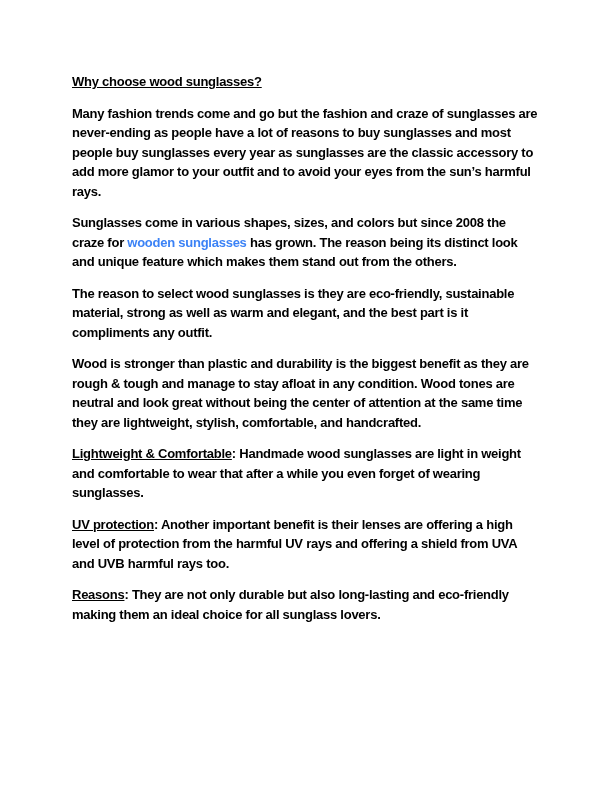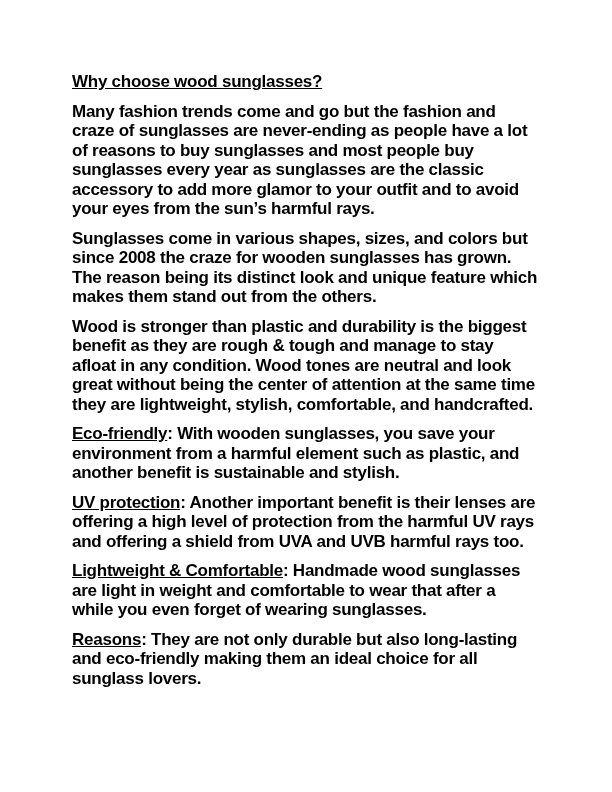--- a/index.html
+++ b/index.html
@@ -1,35 +1,35 @@
 <!DOCTYPE html>
 <html><head>
   <meta charset="utf-8">
   <style>
     html, body { margin: 0; padding: 0; background: #ffffff; }
     body { width: 612px; height: 792px; position: relative; overflow: hidden; }
     .page {
       position: absolute; left: 72px; top: 72px; width: 468px;
-      font-family: "Liberation Sans", sans-serif; font-size: 17px;
+      font-family: "Liberation Sans", sans-serif; font-size: 13px;
       color: #000000; line-height: 19.5px; letter-spacing: -0.25px;
     }
     .heading { font-weight: bold; text-decoration: underline; margin: 0 0 10px 0; }
-    p { margin: 0 0 10px 0; }
-    .link { color: #000000; font-weight: bold; }
+    p { margin: 12px 0 10px 0; }
+    .link { color: #3b82f6; font-weight: bold; }
     .term { font-weight: bold; text-decoration: underline; }
     .colon { font-weight: bold; }
     .body { font-weight: bold; }
   </style>
 </head>
 <body>
 
 <div class="page">
   <div class="heading">Why choose wood sunglasses?</div>
   <p class="body">Many fashion trends come and go but the fashion and craze of sunglasses are never-ending as people have a lot of reasons to buy sunglasses and most people buy sunglasses every year as sunglasses are the classic accessory to add more glamor to your outfit and to avoid your eyes from the sun’s harmful rays.</p>
   <p class="body"><span>Sunglasses come in various shapes, sizes, and colors but since 2008 the craze for </span><a class="link">wooden sunglasses</a><span> has grown. The reason being its distinct look and unique feature which makes them stand out from the others.</span></p>
 
+  <p class="body">The reason to select wood sunglasses is they are eco-friendly, sustainable material, strong as well as warm and elegant, and the best part is it compliments any outfit.</p>
   <p class="body">Wood is stronger than plastic and durability is the biggest benefit as they are rough &amp; tough and manage to stay afloat in any condition. Wood tones are neutral and look great without being the center of attention at the same time they are lightweight, stylish, comfortable, and handcrafted.</p>
 
-  <p class="body"><span class="term">Eco-friendly</span><span class="colon">:</span><span> With </span><a class="link">wooden sunglasses,</a><span> you save your environment from a harmful element such as plastic, and another benefit is sustainable and stylish.</span></p>
+  <p class="body"><span class="term">Lightweight &amp; Comfortable</span><span class="colon">:</span><span> Handmade wood sunglasses are light in weight and comfortable to wear that after a while you even forget of wearing sunglasses.</span></p>
   <p class="body"><span class="term">UV protection</span><span class="colon">:</span><span> Another important benefit is their lenses are offering a high level of protection from the harmful UV rays and offering a shield from UVA and UVB harmful rays too.</span></p>
-  <p class="body"><span class="term">Lightweight &amp; Comfortable</span><span class="colon">:</span><span> Handmade wood sunglasses are light in weight and comfortable to wear that after a while you even forget of wearing sunglasses.</span></p>
   <p class="body"><span class="term">Reasons</span><span class="colon">:</span><span> They are not only durable but also long-lasting and eco-friendly making them an ideal choice for all sunglass lovers.</span></p>
 </div>
 
 </body></html>

